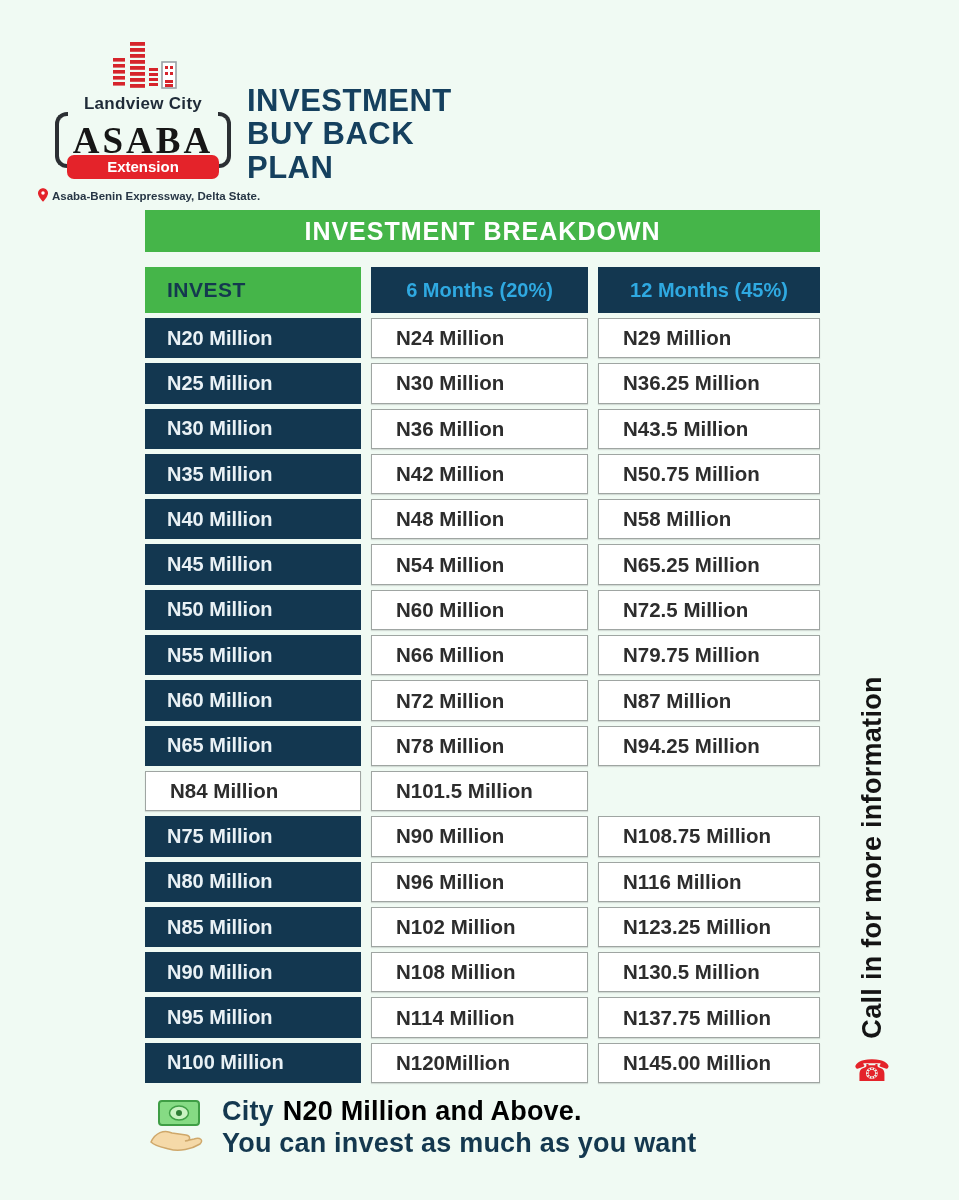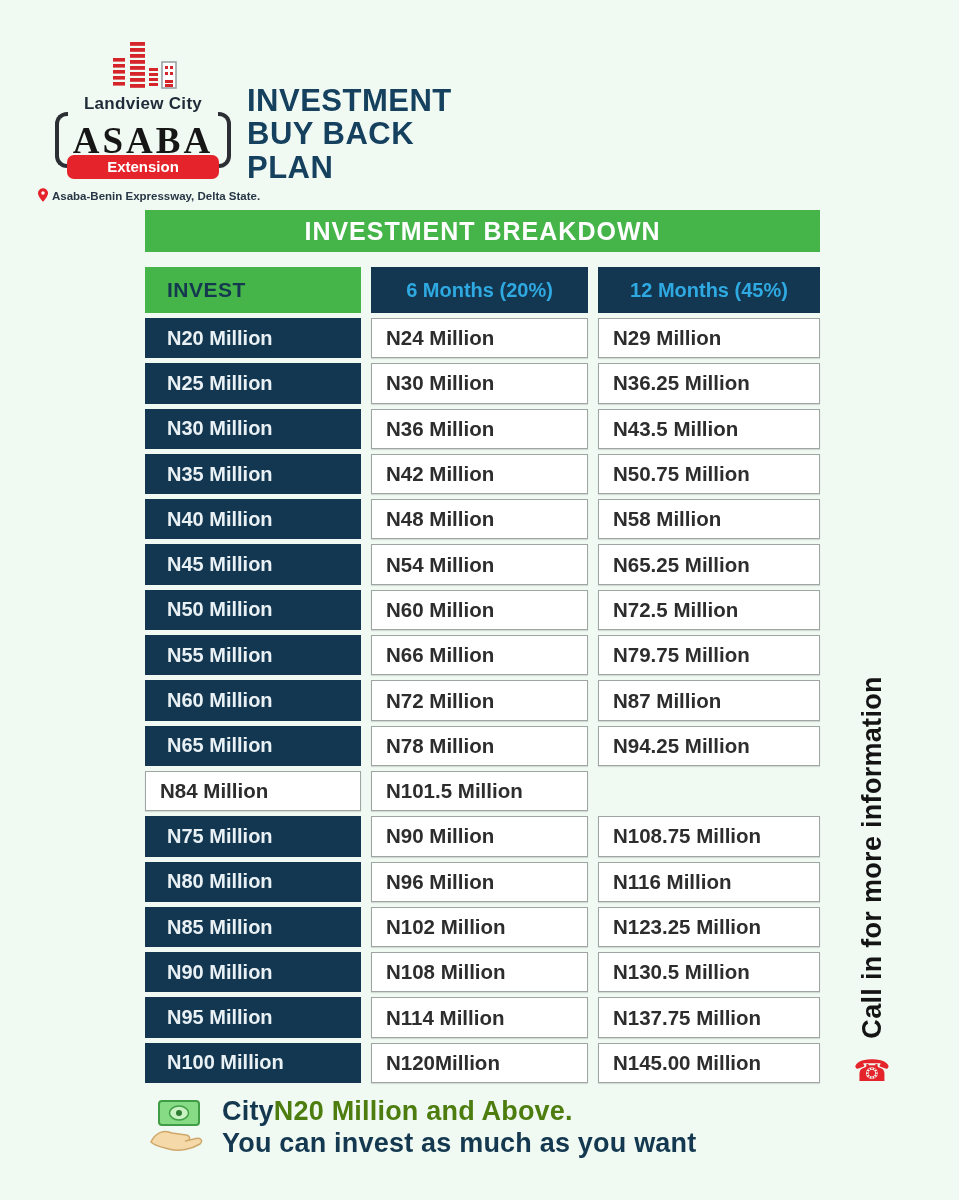--- a/index.html
+++ b/index.html
@@ -33,25 +33,25 @@
   .h-invest{background:#45b549;color:#14384f;font-size:21px;font-weight:800;display:flex;
     align-items:center;padding-left:22px;height:46px;box-sizing:border-box;letter-spacing:.5px;}
   .h-month{background:#133750;color:#2fa9e1;font-weight:800;font-size:20px;display:flex;
     align-items:center;justify-content:center;height:46px;}
   .rows{margin-top:5px;display:flex;flex-direction:column;gap:5px;border-radius:8px;}
   .row{height:40.3px;}
   .c-invest{background:#133750;color:#e9f1f5;font-size:20px;font-weight:700;display:flex;
     align-items:center;padding-left:22px;box-sizing:border-box;}
   .c-val{background:#fff;border:1px solid #9fa5a2;box-shadow:0 1px 1px rgba(0,0,0,.12);
     color:#2d2d2d;font-size:20.5px;font-weight:700;display:flex;align-items:center;
-    padding-left:14px;box-sizing:border-box;}
+    padding-left:24px;box-sizing:border-box;}
   
   .footnote{position:absolute;left:150px;top:1096px;display:flex;gap:16px;align-items:flex-start;}
   .foot-lines{font-size:27px;font-weight:800;line-height:1.18;color:#14384f;letter-spacing:.2px;}
-  .hl{color:#4d7c0f;}
+  .hl{color:#000000;margin-left:9px;}
   
   .call-note{position:absolute;left:642px;top:832px;width:460px;height:56px;
     transform:rotate(-90deg);display:flex;align-items:center;gap:14px;}
   .call-phone{color:#e4232a;font-size:30px;line-height:1;transform:rotate(90deg);}
   .call-text{font-size:27px;font-weight:800;color:#141414;letter-spacing:.3px;white-space:nowrap;}
 </style>
 </head>
 <body>
 
 <div class="canvas">

